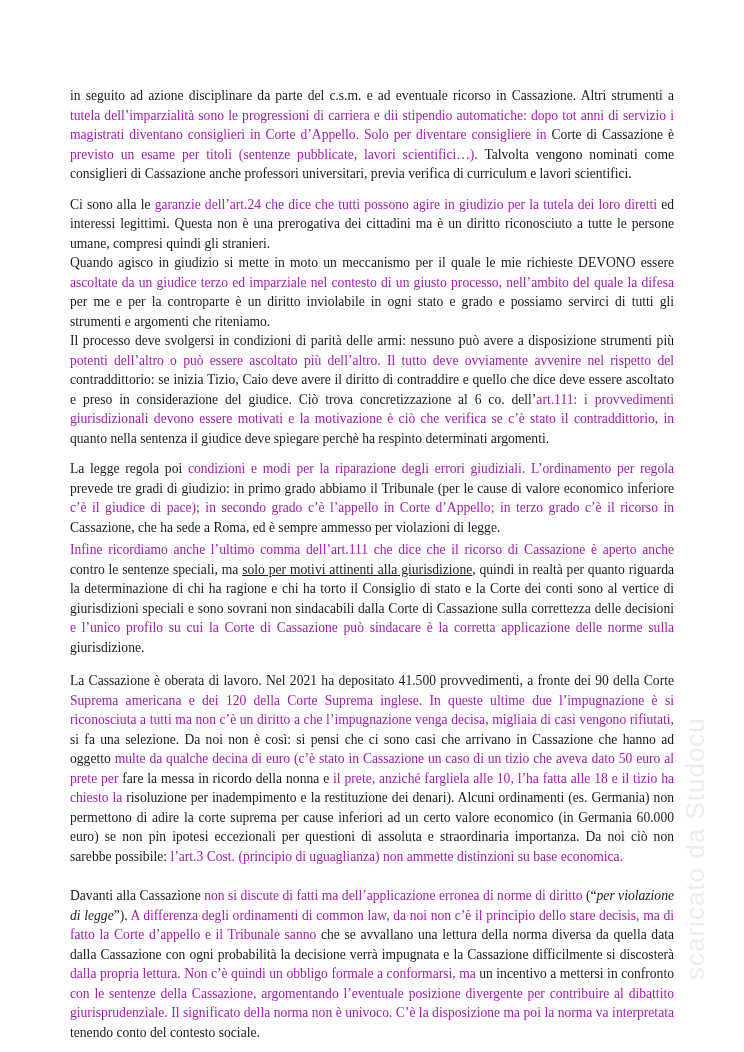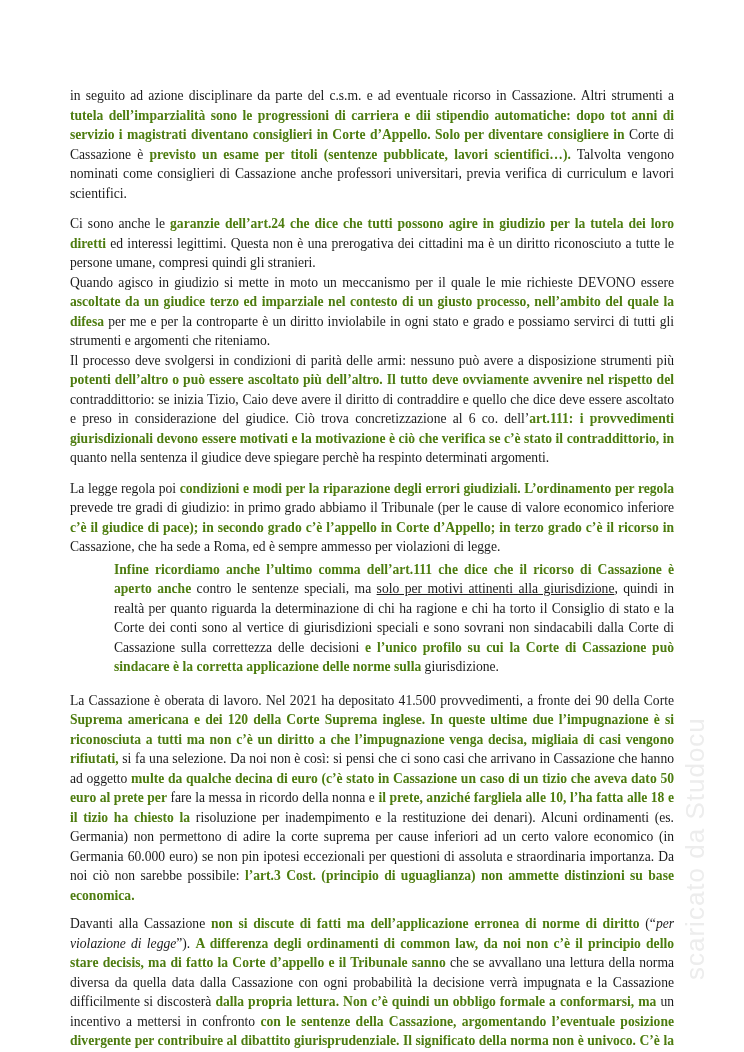--- a/index.html
+++ b/index.html
@@ -4,21 +4,21 @@
 <style>
   html, body { margin: 0; padding: 0; background: #ffffff; }
   body { width: 744px; height: 1052px; position: relative; overflow: hidden; }
   .page {
     position: absolute; left: 70px; top: 86px; width: 604px;
     font-family: "Liberation Serif", "DejaVu Serif", serif;
     font-size: 13.6px; line-height: 19.5px; color: #1a1a1a;
   }
   .p { margin: 0; text-align: justify; }
   .gap { height: 11px; }
-  .b { font-weight: bold; color: #4d7c0f; }
+  .b { font-weight: normal; color: #a21caf; }
   .u { text-decoration: underline; }
   .i { font-style: italic; }
   .watermark {
     position: absolute; left: 690px; top: 560px;
     font-family: "Liberation Sans", sans-serif; font-size: 26px; color: #ededed;
     transform-origin: left top; transform: rotate(-90deg) translate(-420px, -10px);
     white-space: nowrap; letter-spacing: 1px;
   }
 </style>
 </head>
@@ -28,42 +28,42 @@
 
 <div class="page">
 
   <p class="p">
     <span>in seguito ad azione disciplinare da parte del c.s.m. e ad eventuale ricorso in Cassazione. Altri strumenti a </span><span class="b">tutela dell’imparzialità sono le progressioni di carriera e dii stipendio automatiche: dopo tot anni di servizio i magistrati diventano consiglieri in Corte d’Appello. Solo per diventare consigliere in</span><span> Corte di Cassazione è </span><span class="b">previsto un esame per titoli (sentenze pubblicate, lavori scientifici…).</span><span> Talvolta vengono nominati come consiglieri di Cassazione anche professori universitari, previa verifica di curriculum e lavori scientifici.</span>
   </p>
 
   <div class="gap"></div>
 
   <p class="p">
-    <span>Ci sono anche le </span><span class="b">garanzie dell’art.24 che dice che tutti possono agire in giudizio per la tutela dei loro diretti</span><span> ed interessi legittimi. Questa non è una prerogativa dei cittadini ma è un diritto riconosciuto a tutte le persone umane, compresi quindi gli stranieri.</span>
+    <span>Ci sono alla le </span><span class="b">garanzie dell’art.24 che dice che tutti possono agire in giudizio per la tutela dei loro diretti</span><span> ed interessi legittimi. Questa non è una prerogativa dei cittadini ma è un diritto riconosciuto a tutte le persone umane, compresi quindi gli stranieri.</span>
   </p>
 
   <p class="p">
     <span>Quando agisco in giudizio si mette in moto un meccanismo per il quale le mie richieste DEVONO essere </span><span class="b">ascoltate da un giudice terzo ed imparziale nel contesto di un giusto processo, nell’ambito del quale la difesa</span><span> per me e per la controparte è un diritto inviolabile in ogni stato e grado e possiamo servirci di tutti gli strumenti e argomenti che riteniamo.</span>
   </p>
 
   <p class="p">
     <span>Il processo deve svolgersi in condizioni di parità delle armi: nessuno può avere a disposizione strumenti più </span><span class="b">potenti dell’altro o può essere ascoltato più dell’altro. Il tutto deve ovviamente avvenire nel rispetto del</span><span> contraddittorio: se inizia Tizio, Caio deve avere il diritto di contraddire e quello che dice deve essere ascoltato e preso in considerazione del giudice. Ciò trova concretizzazione al 6 co. dell’</span><span class="b">art.111: i provvedimenti giurisdizionali devono essere motivati e la motivazione è ciò che verifica se c’è stato il contraddittorio, in</span><span> quanto nella sentenza il giudice deve spiegare perchè ha respinto determinati argomenti.</span>
   </p>
 
   <div class="gap"></div>
 
   <p class="p">
     <span>La legge regola poi </span><span class="b">condizioni e modi per la riparazione degli errori giudiziali. L’ordinamento per regola</span><span> prevede tre gradi di giudizio: in primo grado abbiamo il Tribunale (per le cause di valore economico inferiore </span><span class="b">c’è il giudice di pace); in secondo grado c’è l’appello in Corte d’Appello; in terzo grado c’è il ricorso in</span><span> Cassazione, che ha sede a Roma, ed è sempre ammesso per violazioni di legge.</span>
   </p>
 
-  <p class="p" style="margin-top:3px;margin-left:44px;">
+  <p class="p" style="margin-top:3px;">
     <span class="b">Infine ricordiamo anche l’ultimo comma dell’art.111 che dice che il ricorso di Cassazione è aperto anche</span><span> contro le sentenze speciali, ma </span><span class="u">solo per motivi attinenti alla giurisdizione</span><span>, quindi in realtà per quanto riguarda la determinazione di chi ha ragione e chi ha torto il Consiglio di stato e la Corte dei conti sono al vertice di giurisdizioni speciali e sono sovrani non sindacabili dalla Corte di Cassazione sulla correttezza delle decisioni </span><span class="b">e l’unico profilo su cui la Corte di Cassazione può sindacare è la corretta applicazione delle norme sulla</span><span> giurisdizione.</span>
   </p>
 
   <p class="p" style="margin-top:14px;">
     <span>La Cassazione è oberata di lavoro. Nel 2021 ha depositato 41.500 provvedimenti, a fronte dei 90 della Corte </span><span class="b">Suprema americana e dei 120 della Corte Suprema inglese. In queste ultime due l’impugnazione è si riconosciuta a tutti ma non c’è un diritto a che l’impugnazione venga decisa, migliaia di casi vengono rifiutati,</span><span> si fa una selezione. Da noi non è così: si pensi che ci sono casi che arrivano in Cassazione che hanno ad oggetto </span><span class="b">multe da qualche decina di euro (c’è stato in Cassazione un caso di un tizio che aveva dato 50 euro al prete per</span><span> fare la messa in ricordo della nonna e </span><span class="b">il prete, anziché fargliela alle 10, l’ha fatta alle 18 e il tizio ha chiesto la</span><span> risoluzione per inadempimento e la restituzione dei denari). Alcuni ordinamenti (es. Germania) non permettono di adire la corte suprema per cause inferiori ad un certo valore economico (in Germania 60.000 euro) se non pin ipotesi eccezionali per questioni di assoluta e straordinaria importanza. Da noi ciò non sarebbe possibile: </span><span class="b">l’art.3 Cost. (principio di uguaglianza) non ammette distinzioni su base economica.</span>
   </p>
 
-  <p class="p" style="margin-top:9px;">
+  <p class="p" style="margin-top:20px;">
     <span>Davanti alla Cassazione </span><span class="b">non si discute di fatti ma dell’applicazione erronea di norme di diritto</span><span> (“</span><span class="i">per violazione di legge</span><span>”). </span><span class="b">A differenza degli ordinamenti di common law, da noi non c’è il principio dello stare decisis, ma di fatto la Corte d’appello e il Tribunale sanno</span><span> che se avvallano una lettura della norma diversa da quella data dalla Cassazione con ogni probabilità la decisione verrà impugnata e la Cassazione difficilmente si discosterà </span><span class="b">dalla propria lettura. Non c’è quindi un obbligo formale a conformarsi, ma</span><span> un incentivo a mettersi in confronto </span><span class="b">con le sentenze della Cassazione, argomentando l’eventuale posizione divergente per contribuire al dibattito giurisprudenziale. Il significato della norma non è univoco. C’è la disposizione ma poi la norma va interpretata</span><span> tenendo conto del contesto sociale.</span>
   </p>
 
 </div>
 
 </body></html>

